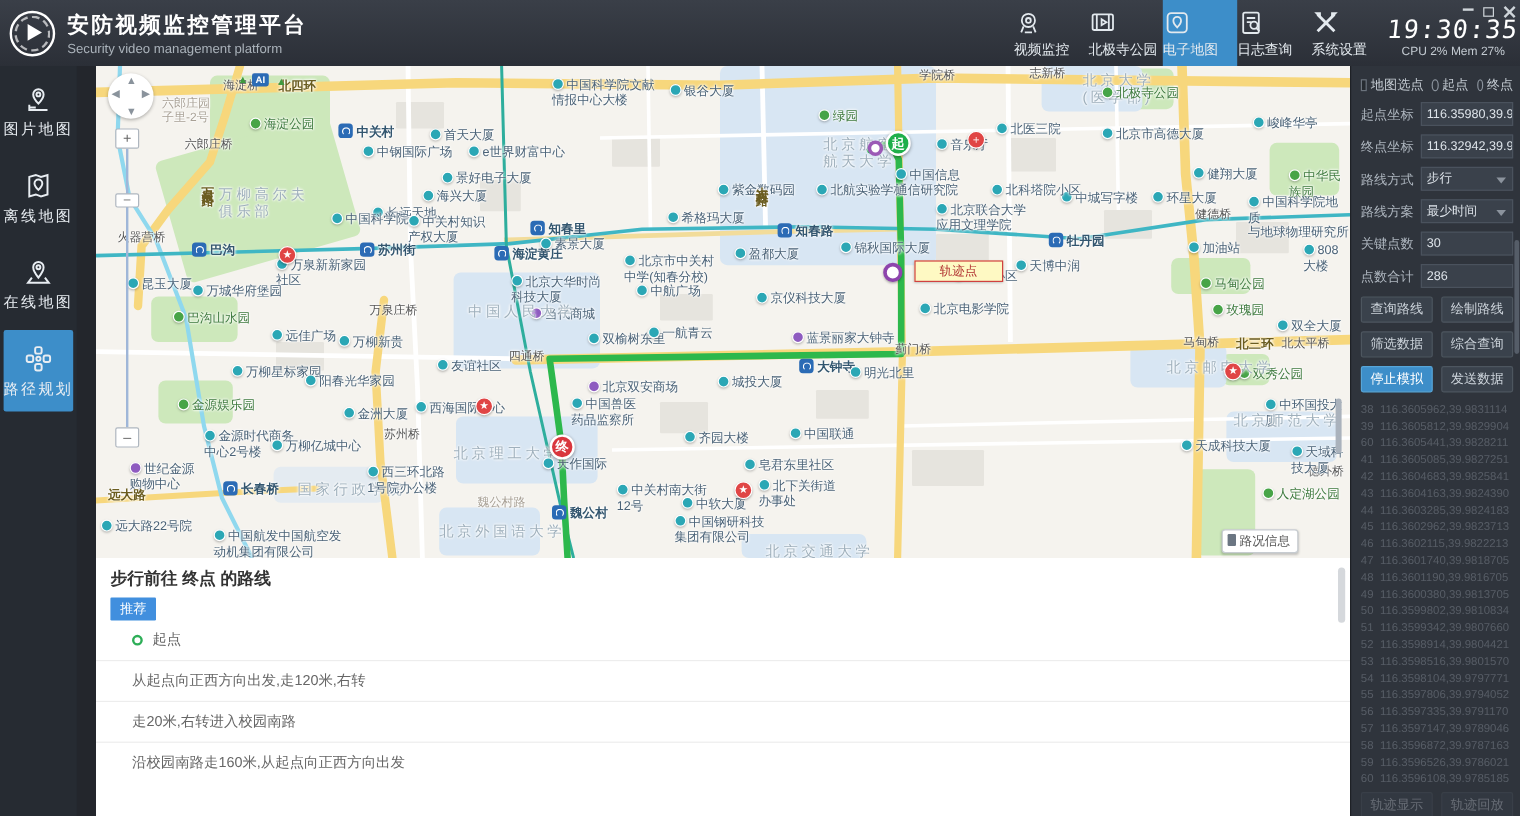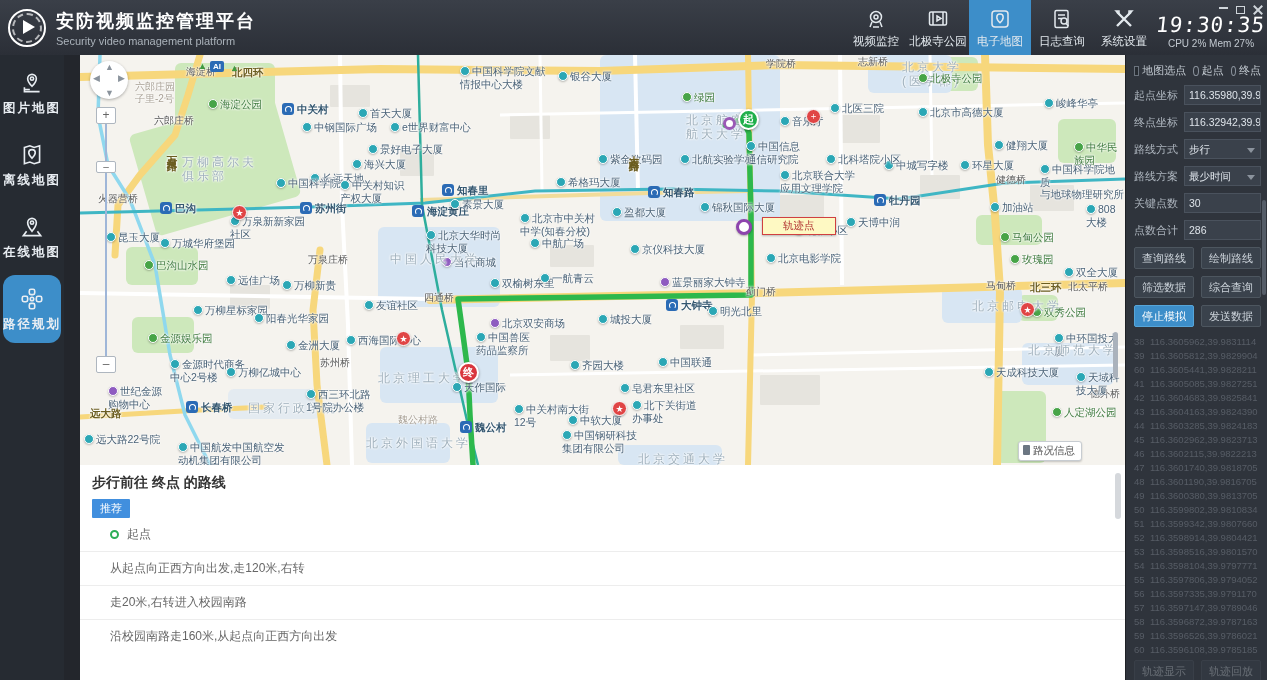--- a/index.html
+++ b/index.html
@@ -8,41 +8,41 @@
 
   
   #header{position:absolute;left:0;top:0;width:1267px;height:55px;background:linear-gradient(#3a3f48,#2b2f37);display:flex;align-items:center;z-index:50;}
   #logo{width:38px;height:38px;border:2px solid #fff;border-radius:50%;margin:0 10px 0 8px;position:relative;flex:none;}
   #logo:before{content:"";position:absolute;left:13px;top:9px;border-left:12px solid #fff;border-top:7px solid transparent;border-bottom:7px solid transparent;}
   #logo:after{content:"";position:absolute;inset:2px;border:2px dashed rgba(255,255,255,.65);border-radius:50%;}
   .titlebox{display:flex;flex-direction:column;}
   #app-title{color:#fff;font-size:18px;font-weight:bold;letter-spacing:2px;}
   #app-subtitle{color:#aab2ba;font-size:11px;margin-top:2px;}
   #nav{margin-left:auto;display:flex;align-items:stretch;height:55px;}
-  .nav-item{width:62px;display:flex;flex-direction:column;align-items:center;justify-content:center;gap:3px;color:#e3e9ee;cursor:pointer;}
+  .nav-item{width:62px;display:flex;flex-direction:column;justify-content:center;gap:3px;color:#e3e9ee;cursor:pointer;}
   .nav-item svg{width:24px;height:24px;stroke:#e3e9ee;fill:none;stroke-width:1.5;}
   .nav-item .nv-label{font-size:11.5px;white-space:nowrap;}
   .nav-item.active{background:#3d8ec9;}
   #clockbox{width:112px;display:flex;flex-direction:column;align-items:center;justify-content:flex-end;padding-bottom:4px;position:relative;}
   #winctl{position:absolute;top:2px;right:4px;display:flex;gap:8px;align-items:center;}
   #winctl span{display:inline-block;cursor:pointer;}
   #win-min{width:9px;height:2px;background:#cfd5da;margin-bottom:3px;}
   #win-max{width:9px;height:8px;border:1.5px solid #cfd5da;position:relative;}
   #win-close{width:10px;height:10px;position:relative;}
   #win-close:before,#win-close:after{content:"";position:absolute;left:4px;top:-1px;width:2px;height:12px;background:#cfd5da;}
   #win-close:before{transform:rotate(45deg);}#win-close:after{transform:rotate(-45deg);}
   #clock{color:#fff;font-family:"DejaVu Sans Mono",monospace;font-size:21px;transform:skewX(-6deg);letter-spacing:1px;margin-top:10px;}
   #sysstat{color:#c3cad1;font-size:10px;margin-top:1px;white-space:nowrap;}
 
   
-  #sidebar{position:absolute;left:0;top:55px;width:64px;height:625px;background:#262b32;z-index:40;font-weight:bold;}
+  #sidebar{position:absolute;left:0;top:55px;width:64px;height:625px;background:#262b32;z-index:40;}
   .side-item{height:68px;display:flex;flex-direction:column;align-items:center;justify-content:center;gap:4px;color:#e8edf2;cursor:pointer;margin-top:4px;}
   .side-item svg{width:26px;height:26px;stroke:#e8edf2;fill:none;stroke-width:1.5;}
   .side-item .sd-label{font-size:12.5px;letter-spacing:2px;white-space:nowrap;}
-  .side-item.active{background:#3d8ec9;border-radius:12px;margin:4px 3px 0 3px;}
+  .side-item.active{background:#3d8ec9;border-radius:2px;margin:4px 3px 0 3px;}
 
   
   #map{position:absolute;left:80px;top:55px;width:1045px;height:410px;background:#f5f3ee;overflow:hidden;z-index:10;cursor:grab;}
   .zone{position:absolute;border-radius:6px;}
   .zpark{background:#cde8bb;}
   .zuni{background:#d8e6f3;}
   .zbld{background:#e6e4de;border-radius:1px;}
   #roadsvg{position:absolute;left:0;top:0;}
   .mlabel{position:absolute;white-space:pre-line;line-height:1.2;text-shadow:0 0 2px #fff,0 0 2px #fff,0 0 3px #fff;z-index:5;}
   .k-p{color:#4a6277;font-size:10.5px;}

